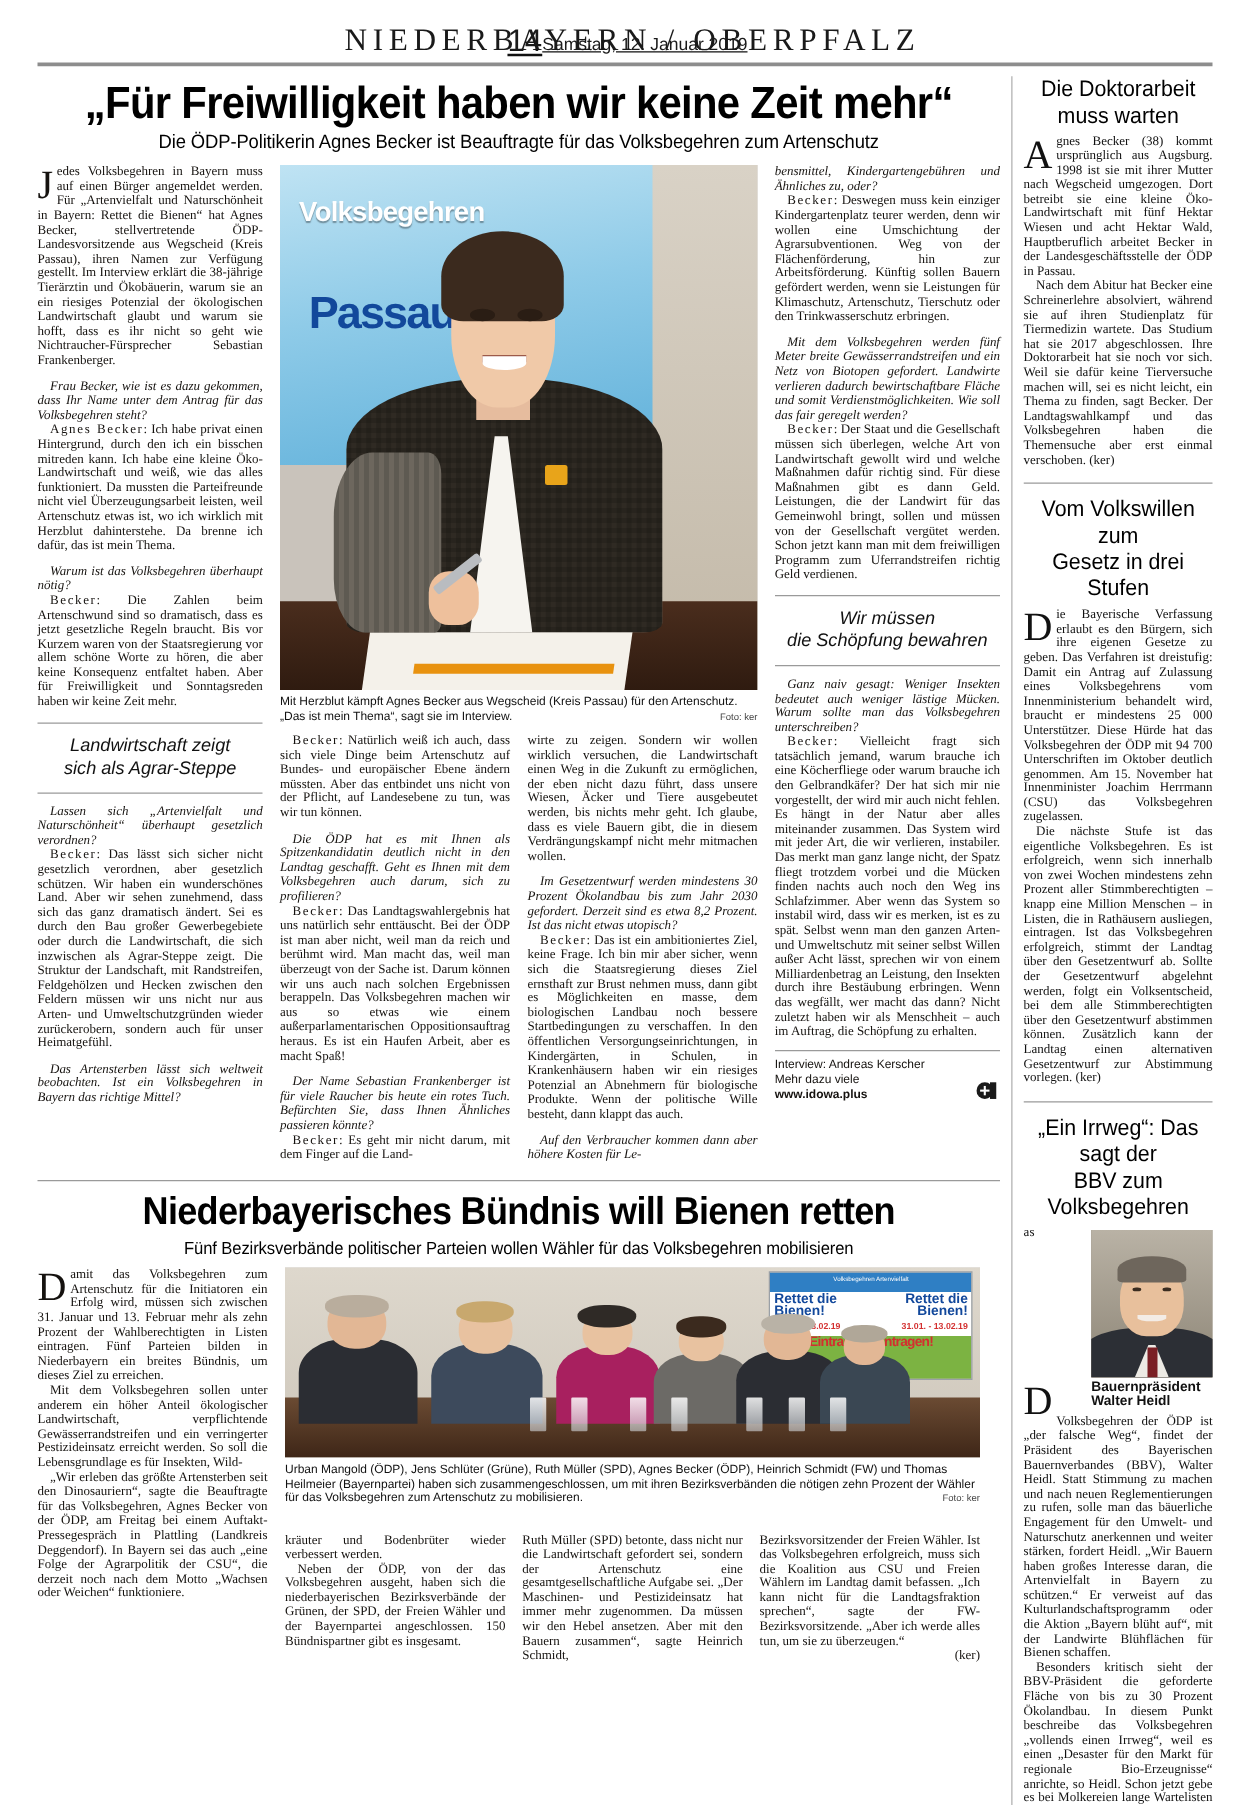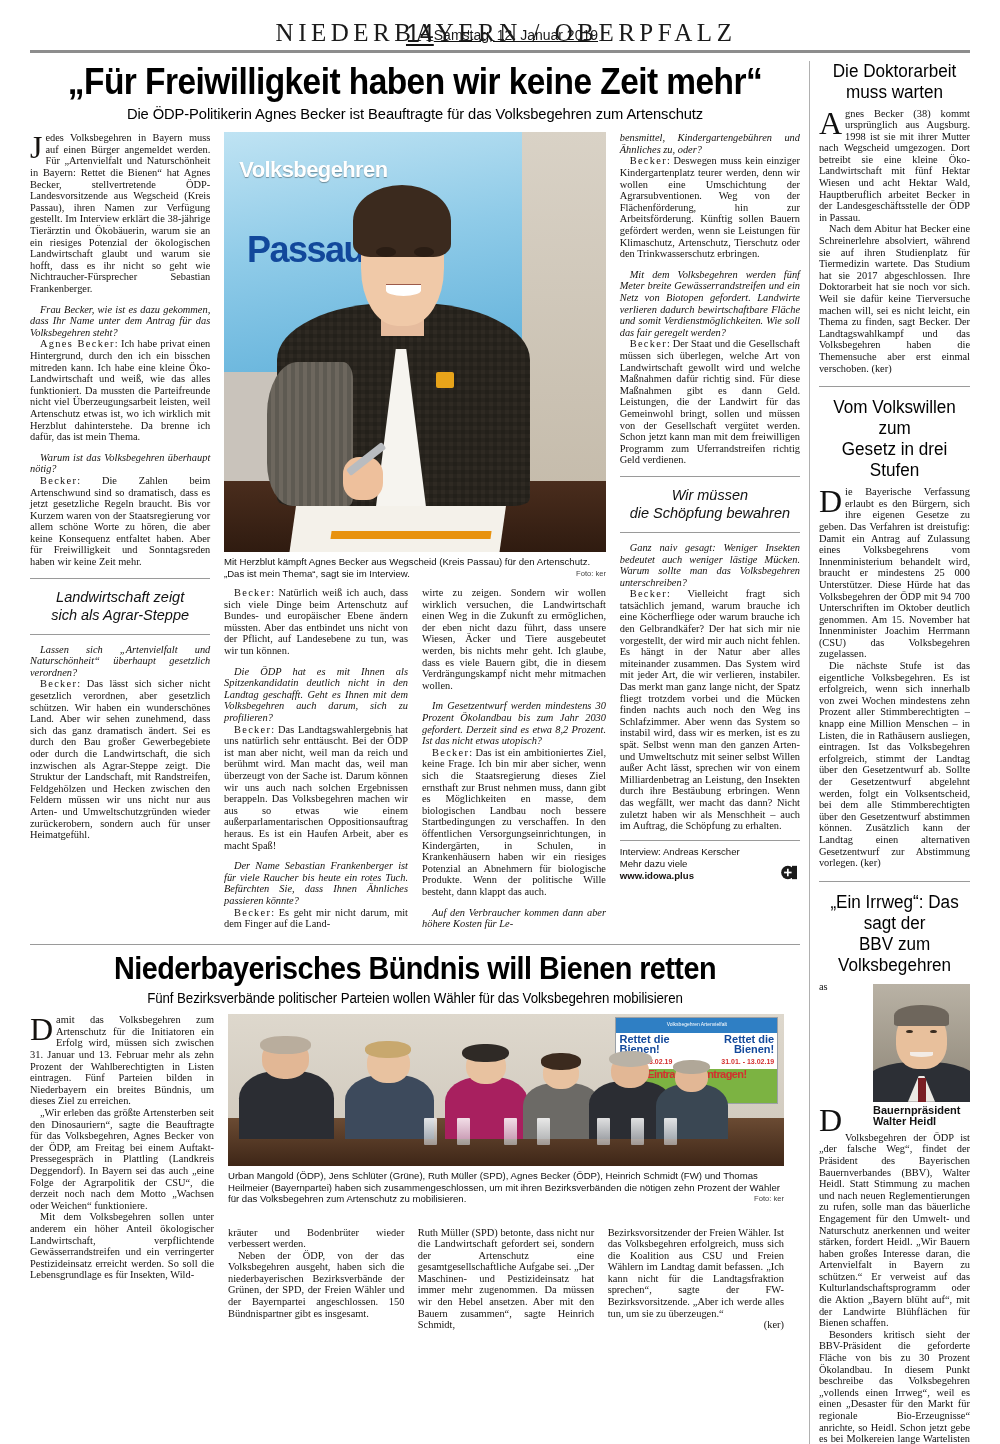--- a/index.html
+++ b/index.html
@@ -449,20 +449,21 @@
             <p class="q">Warum ist das Volksbegehren überhaupt nötig?</p>
             <p class="a"><span class="spk">Becker</span><span>: Die Zahlen beim Artenschwund sind so dramatisch, dass es jetzt gesetzliche Regeln braucht. Bis vor Kurzem waren von der Staatsregierung vor allem schöne Worte zu hören, die aber keine Konsequenz entfaltet haben. Aber für Freiwilligkeit und Sonntagsreden haben wir keine Zeit mehr.</span></p>
 
             <div class="crosshead">
               <div style="white-space:pre-line">Landwirtschaft zeigt
 sich als Agrar-Steppe</div>
             </div>
 
             <p class="q" style="margin-top:0">Lassen sich „Artenvielfalt und Naturschönheit“ überhaupt gesetzlich verordnen?</p>
             <p class="a"><span class="spk">Becker</span><span>: Das lässt sich sicher nicht gesetzlich verordnen, aber gesetzlich schützen. Wir haben ein wunderschönes Land. Aber wir sehen zunehmend, dass sich das ganz dramatisch ändert. Sei es durch den Bau großer Gewerbegebiete oder durch die Landwirtschaft, die sich inzwischen als Agrar-Steppe zeigt. Die Struktur der Landschaft, mit Randstreifen, Feldgehölzen und Hecken zwischen den Feldern müssen wir uns nicht nur aus Arten- und Umweltschutzgründen wieder zurückerobern, sondern auch für unser Heimatgefühl.</span></p>
+            <p class="q">Das Artensterben lässt sich weltweit beobachten. Ist ein Volksbegehren in Bayern das richtige Mittel?</p>
           </div>
 
           <div style="width:14px"></div>
 
           <div style="width:386px;">
             <div class="photo-block">
               <div class="photo" style="height:420px;">
                 <div class="ph-inner">
                   <div class="wall"></div>
                   <div class="banner-bg"></div>
@@ -544,22 +545,22 @@
 
       <div class="article2">
         <div class="rule-thin" style="margin-bottom:8px"></div>
         <h1 class="headline" style="font-size:31px">Niederbayerisches Bündnis will Bienen retten</h1>
         <div class="subhead" style="font-size:14px">Fünf Bezirksverbände politischer Parteien wollen Wähler für das Volksbegehren mobilisieren</div>
 
         <div class="cols" style="margin-top:8px">
 
           <div class="col" style="width:184px;">
             <p class="dropcap">Damit das Volksbegehren zum Artenschutz für die Initiatoren ein Erfolg wird, müssen sich zwischen 31. Januar und 13. Februar mehr als zehn Prozent der Wahlberechtigten in Listen eintragen. Fünf Parteien bilden in Niederbayern ein breites Bündnis, um dieses Ziel zu erreichen.</p>
+            <p>Mit dem Volksbegehren sollen unter anderem ein höher Anteil ökologischer Landwirtschaft, verpflichtende Gewässerrandstreifen und ein verringerter Pestizideinsatz erreicht werden. So soll die Lebensgrundlage es für Insekten, Wild-</p>
             <p>„Wir erleben das größte Artensterben seit den Dinosauriern“, sagte die Beauftragte für das Volksbegehren, Agnes Becker von der ÖDP, am Freitag bei einem Auftakt-Pressegespräch in Plattling (Landkreis Deggendorf). In Bayern sei das auch „eine Folge der Agrarpolitik der CSU“, die derzeit noch nach dem Motto „Wachsen oder Weichen“ funktioniere.</p>
-            <p>Mit dem Volksbegehren sollen unter anderem ein höher Anteil ökologischer Landwirtschaft, verpflichtende Gewässerrandstreifen und ein verringerter Pestizideinsatz erreicht werden. So soll die Lebensgrundlage es für Insekten, Wild-</p>
           </div>
 
           <div style="width:14px"></div>
 
           <div style="width:556px;">
             <div class="photo" style="height:152px;">
               <div class="pc-bg"></div>
               <div class="pc-poster">
                 <div class="l1">Volksbegehren Artenvielfalt</div>
                 <div class="l2" style="white-space:pre-line">Rettet die

